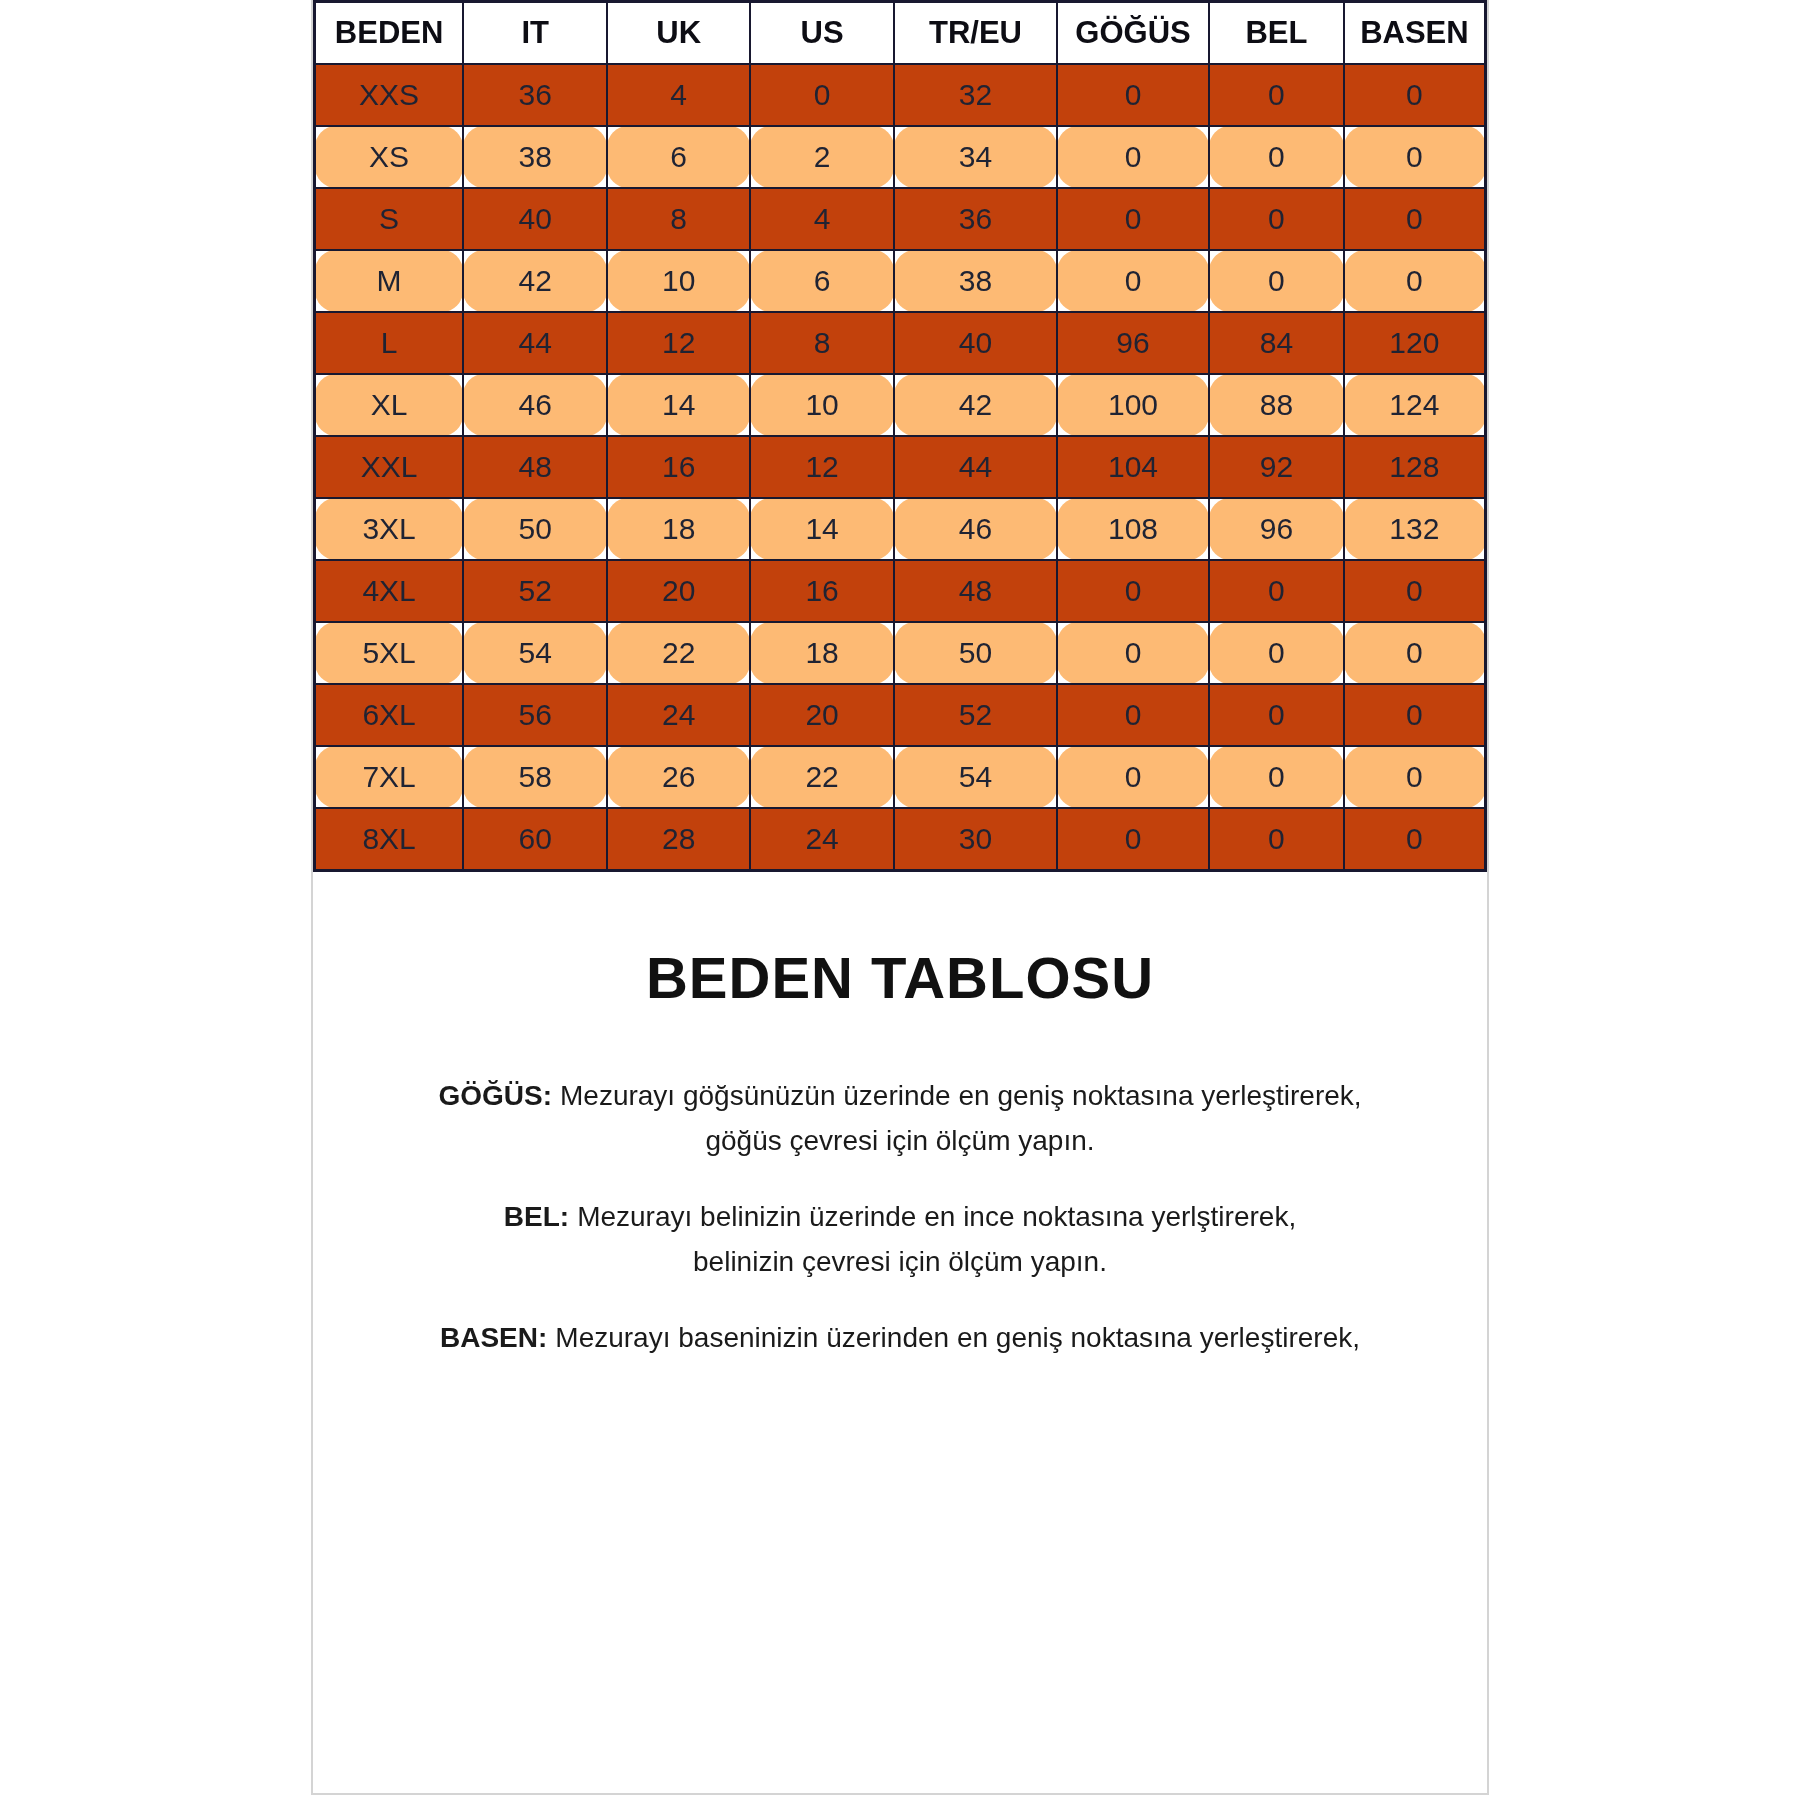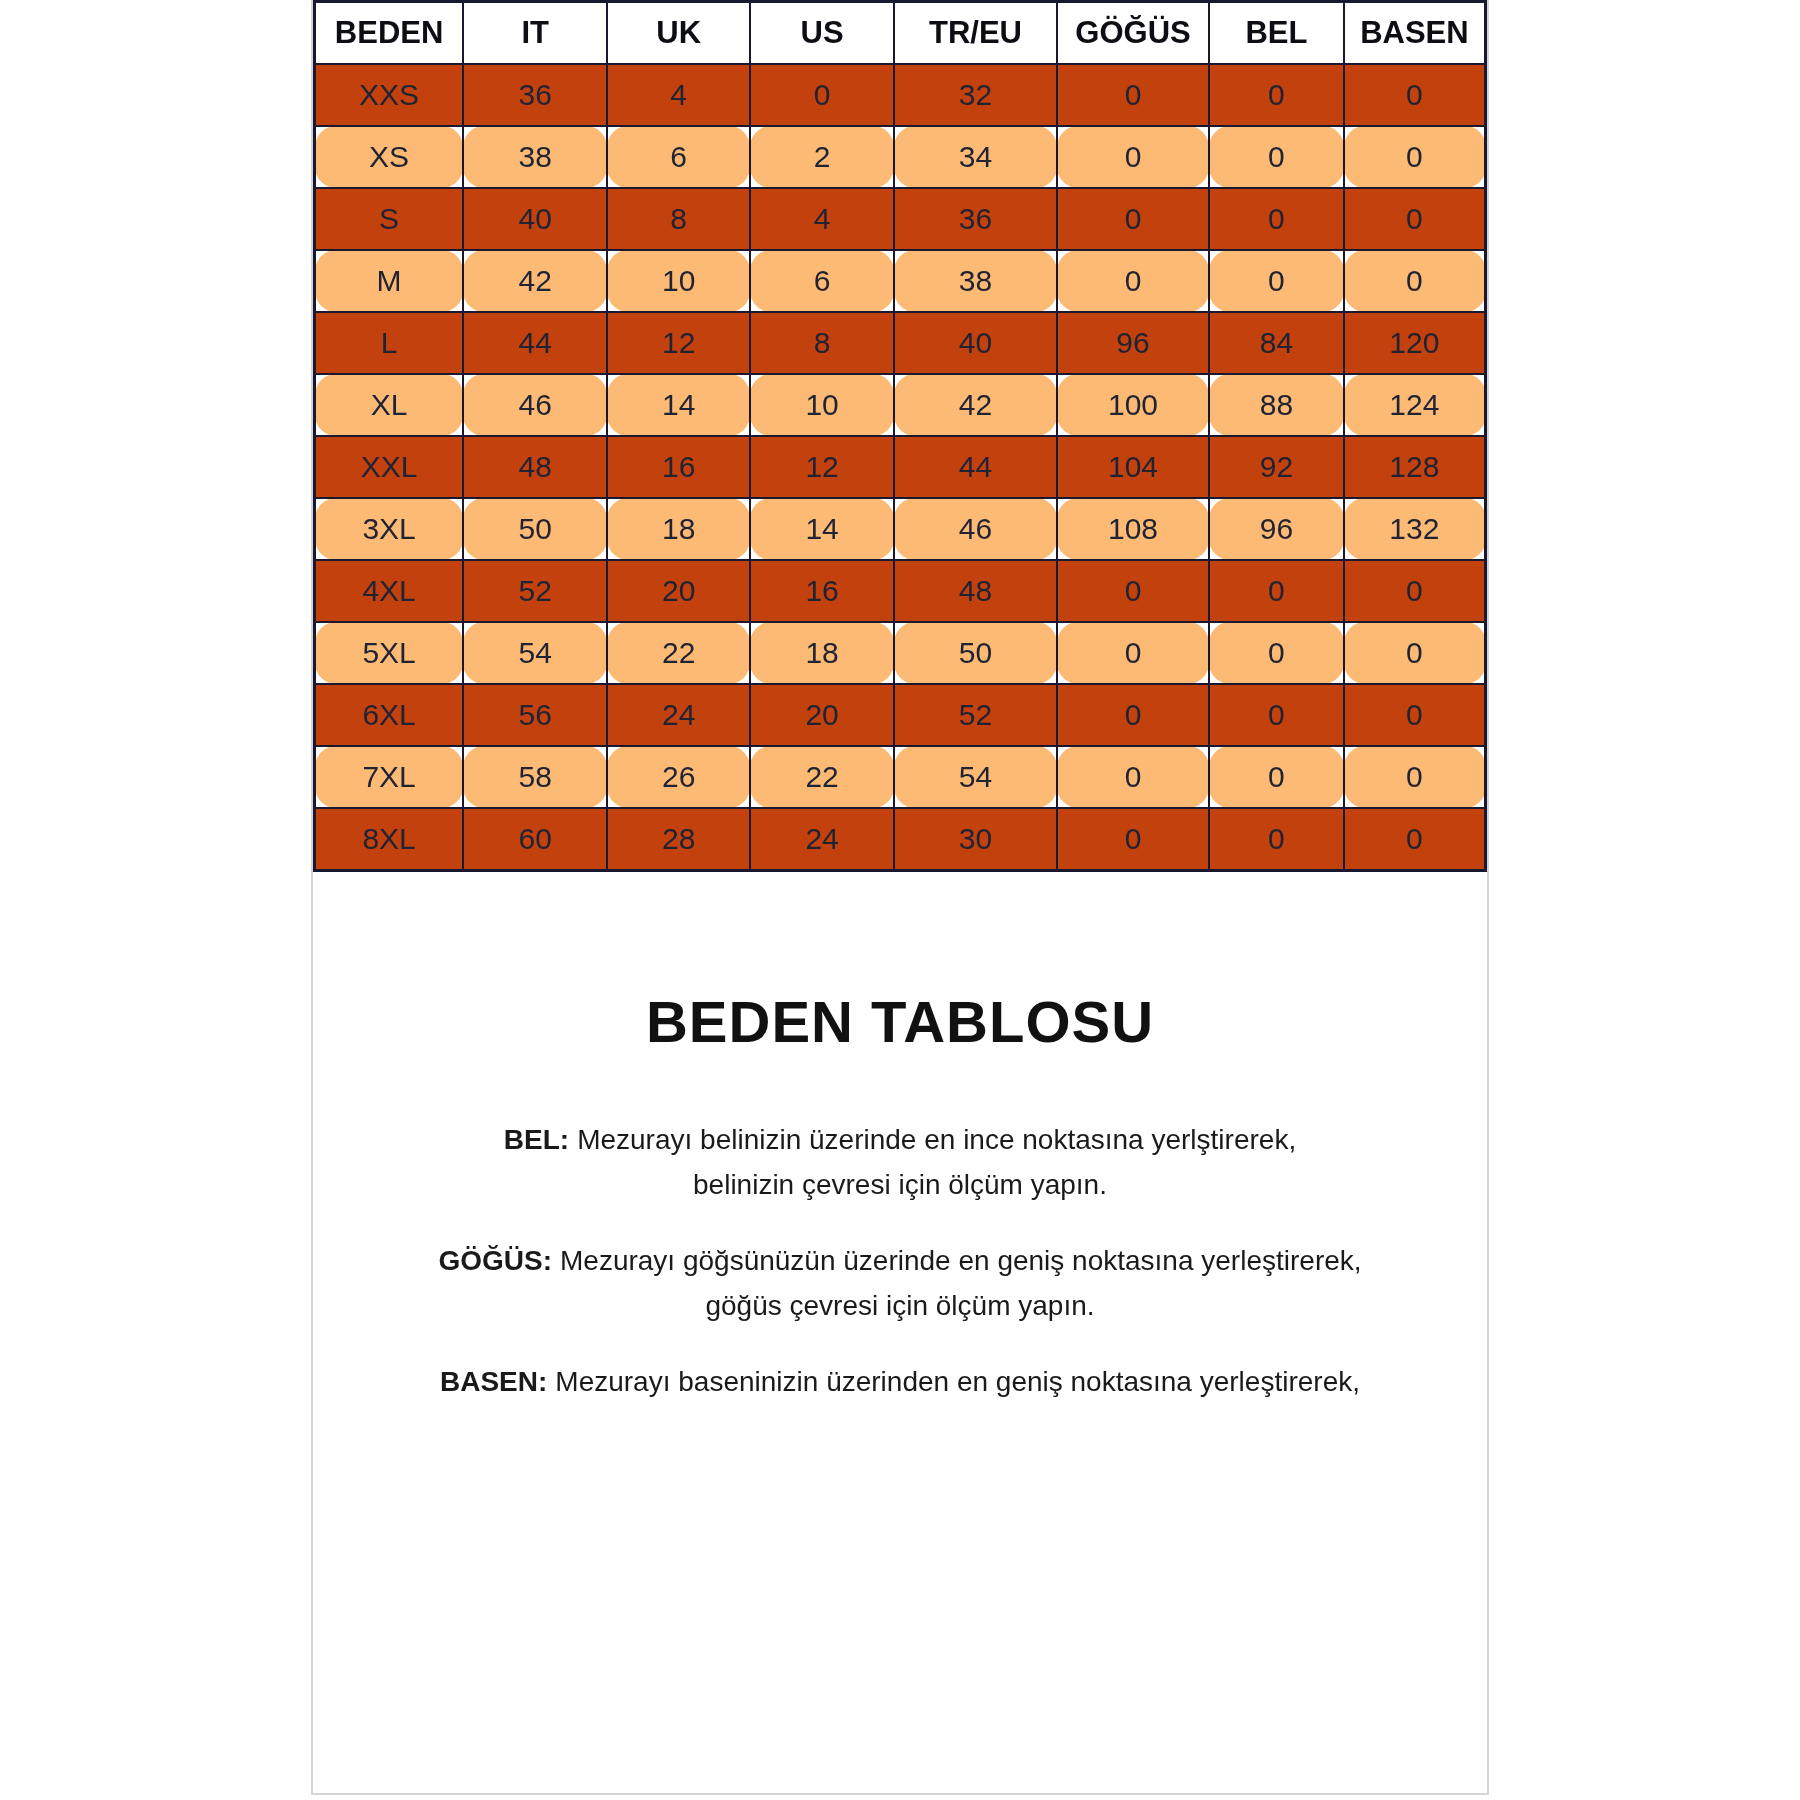--- a/index.html
+++ b/index.html
@@ -48,21 +48,21 @@
   table.size-table th {
     background: #ffffff;
     color: #0d0d14;
     font-weight: bold;
     font-size: 31px;
   }
   table.size-table tr.row-light td { background: #c2410c; }
   table.size-table tr.row-dark  td { background: #fdba74; border-radius: 21px; }
 
   .info-block {
-    margin-top: 116px;
+    margin-top: 72px;
     text-align: center;
   }
   .info-title {
     font-size: 58px;
     font-weight: bold;
     letter-spacing: 1px;
     color: #111111;
     margin: 0 0 62px 0;
   }
   .para {
@@ -235,29 +235,29 @@
             <td>0</td>
             <td>0</td>
           </tr>
         </tbody>
     </table>
 
     <div class="info-block">
       <h1 class="info-title">BEDEN TABLOSU</h1>
 
       <p class="para">
+        <b class="lbl">GÖĞÜS:</b><span>Mezurayı göğsünüzün üzerinde en geniş noktasına yerleştirerek,</span><br>
+        <span>göğüs çevresi için ölçüm yapın.</span>
+      </p>
+
+      <p class="para">
         <b class="lbl">BEL:</b><span>Mezurayı belinizin üzerinde en ince noktasına yerlştirerek,</span><br>
         <span>belinizin çevresi için ölçüm yapın.</span>
       </p>
 
       <p class="para">
-        <b class="lbl">GÖĞÜS:</b><span>Mezurayı göğsünüzün üzerinde en geniş noktasına yerleştirerek,</span><br>
-        <span>göğüs çevresi için ölçüm yapın.</span>
-      </p>
-
-      <p class="para">
         <b class="lbl">BASEN:</b><span>Mezurayı baseninizin üzerinden en geniş noktasına yerleştirerek,</span><br>
       </p>
 
     </div>
 
   </div>
 </div>
 
 </body></html>

